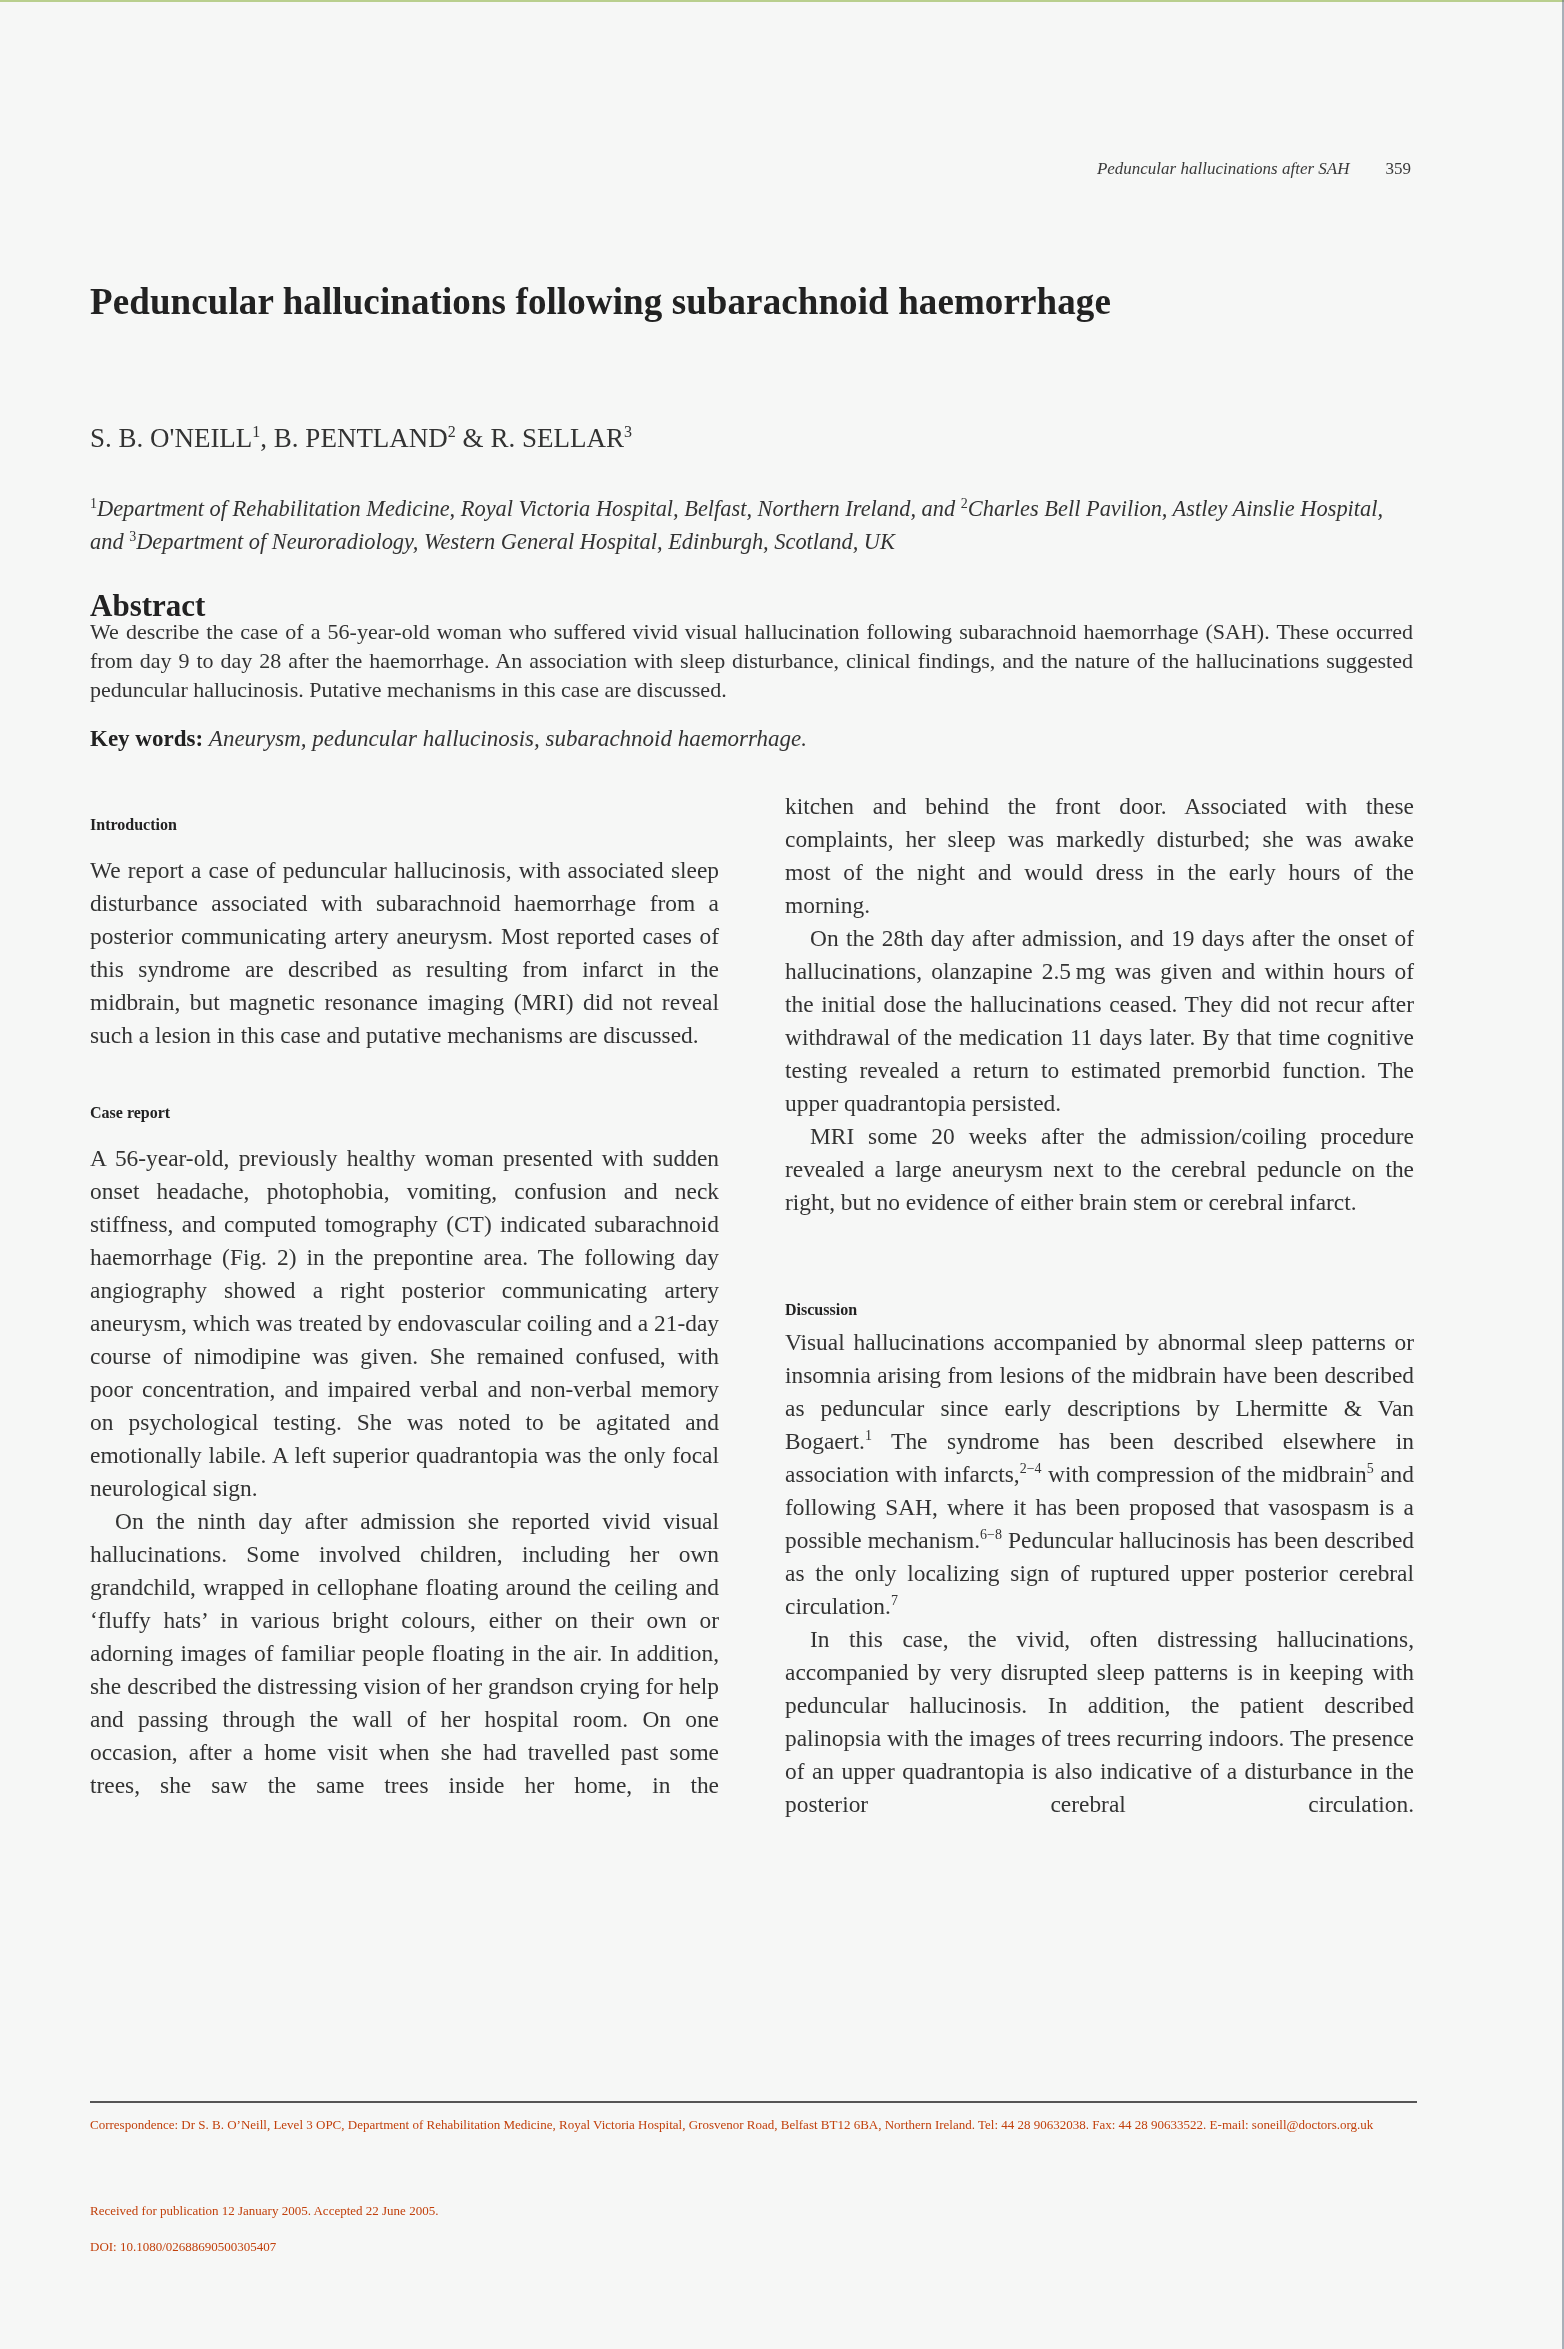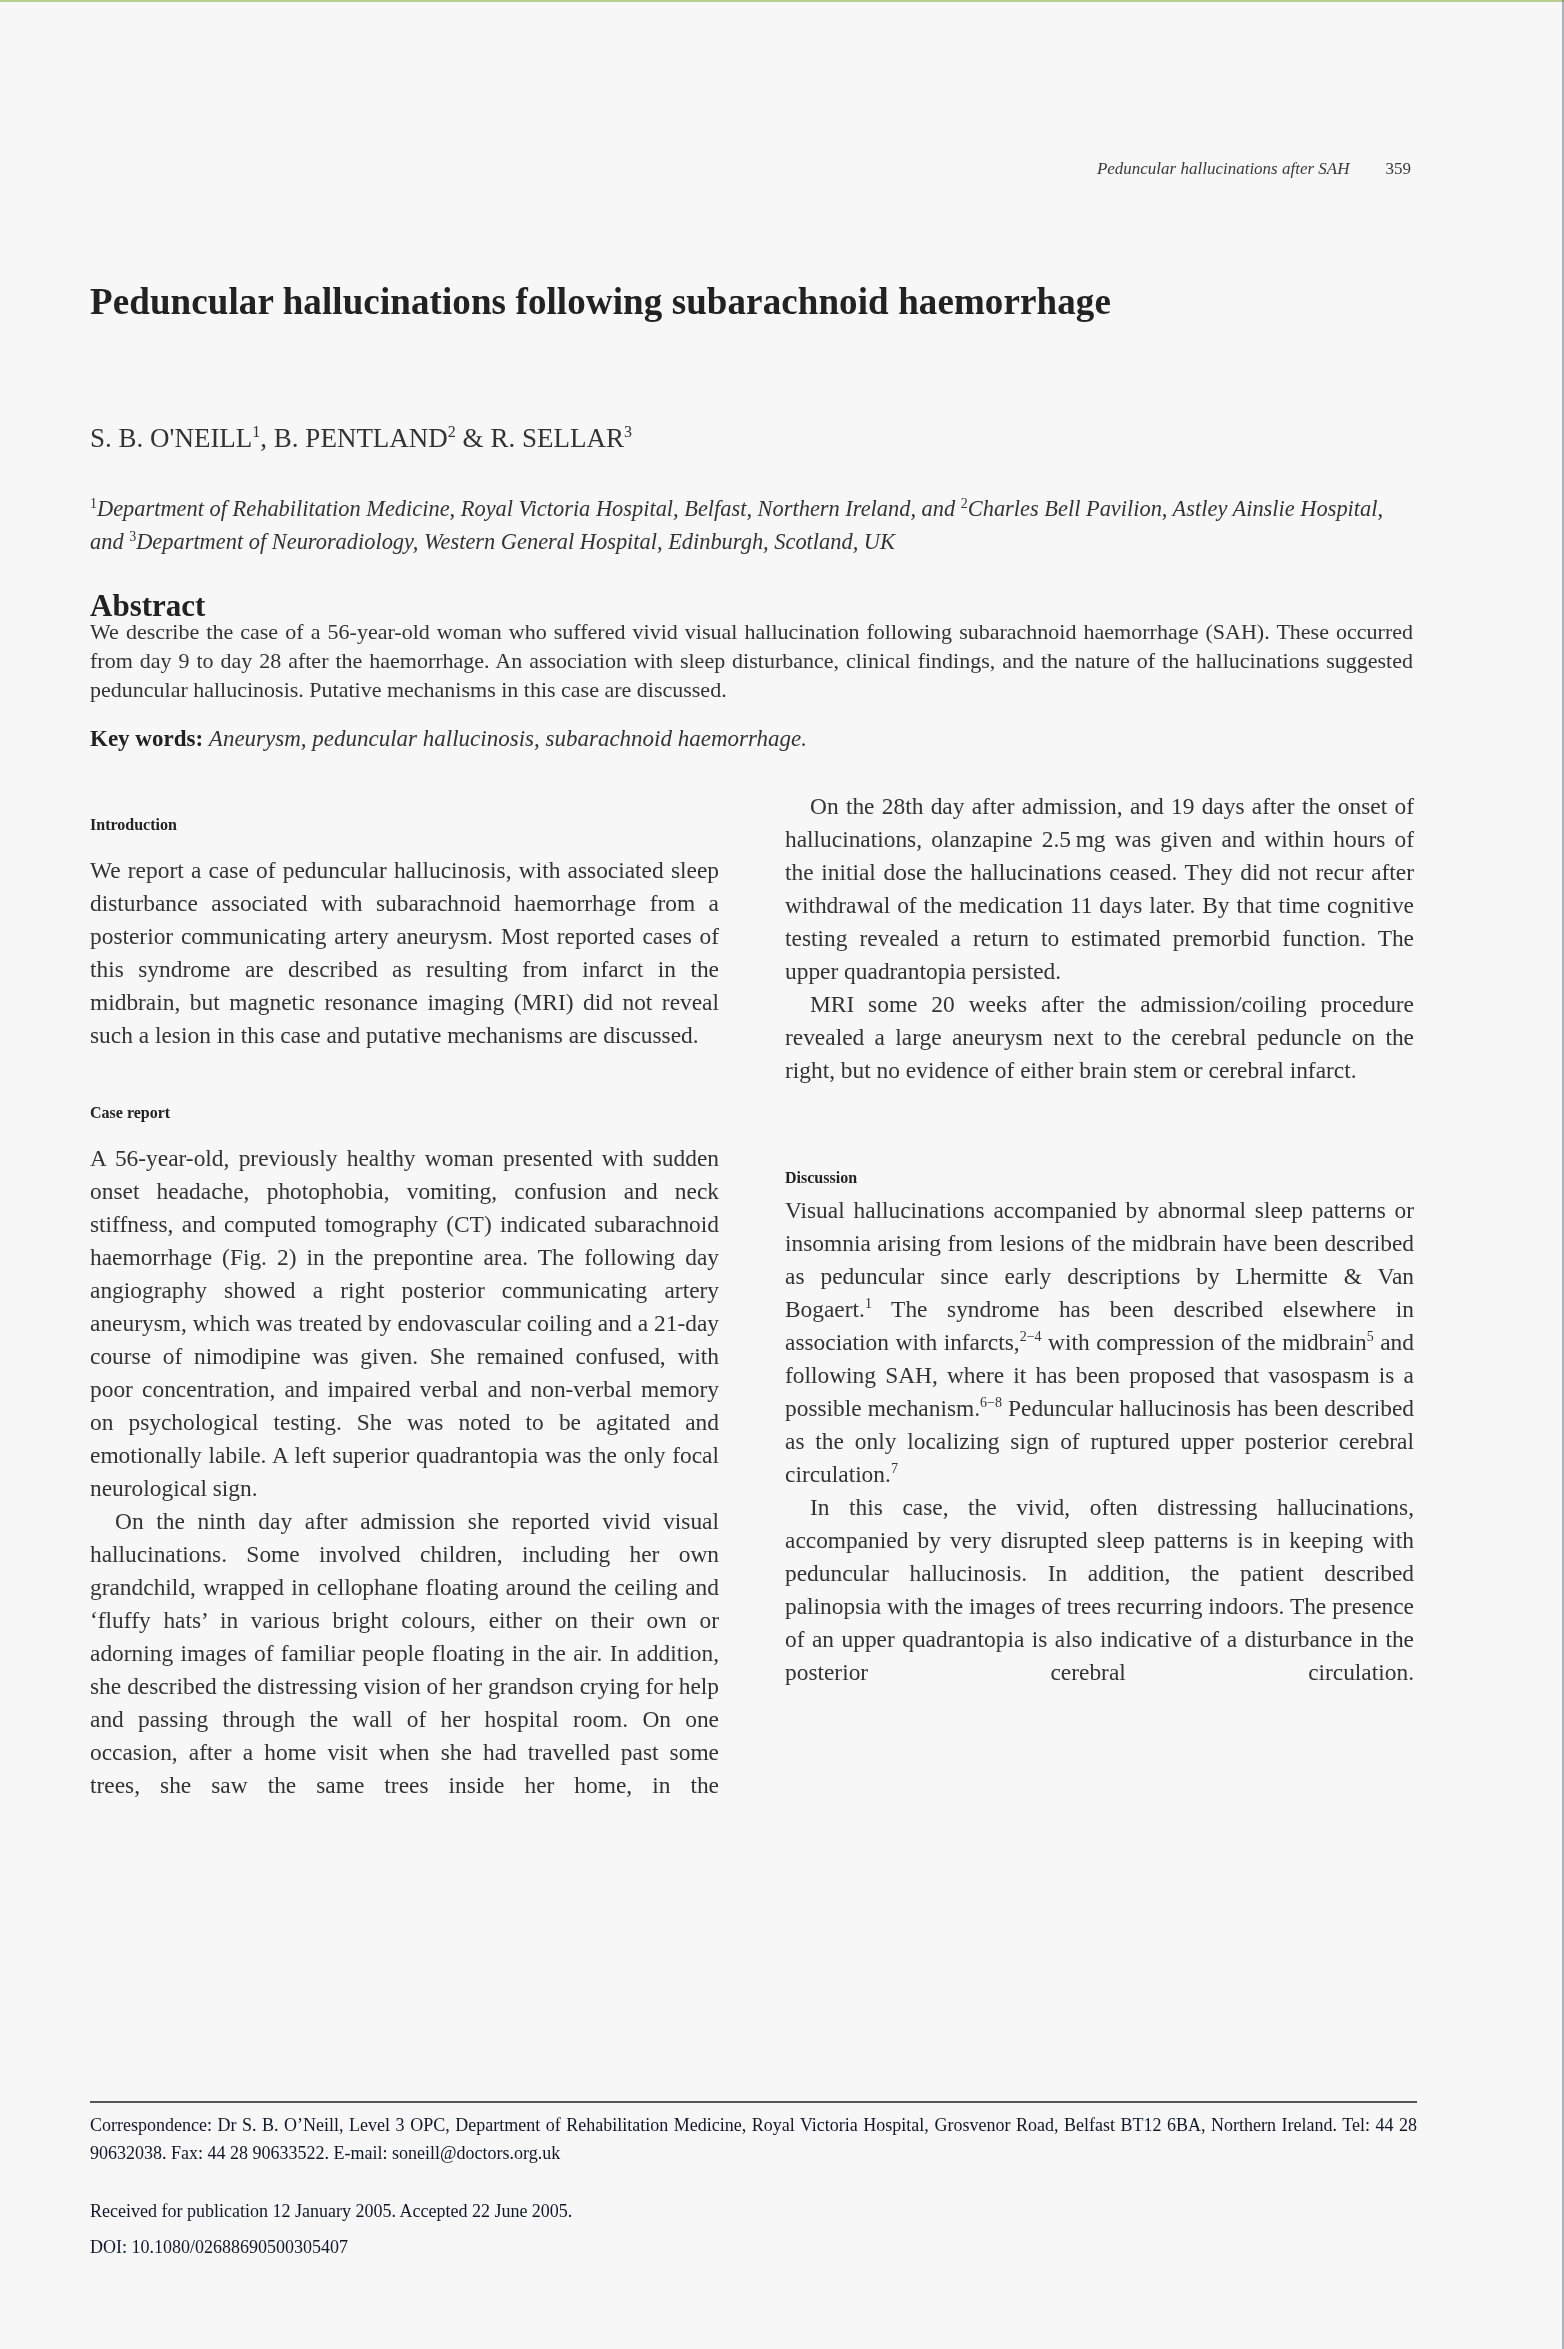--- a/index.html
+++ b/index.html
@@ -55,21 +55,21 @@
   .col.left { left: 90px; }
   .col.right { left: 785px; }
   .col p { margin: 0; text-align: justify; text-align-last: left; }
   .col p.indent { text-indent: 25px; }
   .col sup { font-size: 14px; line-height: 0; }
   .sec-head { font-size: 16px; font-weight: bold; color: #222; margin: 0; }
 
   .rule { position: absolute; left: 90px; top: 2101px; width: 1327px; height: 0; border-top: 2px solid #555; }
   .foot {
     position: absolute; left: 90px; width: 1327px;
-    font-size: 18px; line-height: 28px; color: #0f172a; text-align: justify;
+    font-size: 13px; line-height: 28px; color: #c2410c; text-align: justify;
   }
 </style>
 </head>
 <body>
 
 <div class="topline"></div>
 <div class="rightline"></div>
 
 <div class="running-head">
   <span>Peduncular hallucinations after SAH</span><span class="pg">359</span>
@@ -95,20 +95,21 @@
 
 <div class="col left" style="top:808px;">
   <h2 class="sec-head" style="margin-bottom:13px;">Introduction</h2>
   <p>We report a case of peduncular hallucinosis, with associated sleep disturbance associated with subarachnoid haemorrhage from a posterior communicating artery aneurysm. Most reported cases of this syndrome are described as resulting from infarct in the midbrain, but magnetic resonance imaging (MRI) did not reveal such a lesion in this case and putative mechanisms are discussed.</p>
   <h2 class="sec-head" style="margin-top:44px;margin-bottom:13px;">Case report</h2>
   <p>A 56-year-old, previously healthy woman presented with sudden onset headache, photophobia, vomiting, confusion and neck stiffness, and computed tomography (CT) indicated subarachnoid haemorrhage (Fig. 2) in the prepontine area. The following day angiography showed a right posterior communicating artery aneurysm, which was treated by endovascular coiling and a 21-day course of nimodipine was given. She remained confused, with poor concentration, and impaired verbal and non-verbal memory on psychological testing. She was noted to be agitated and emotionally labile. A left superior quadrantopia was the only focal neurological sign.</p>
   <p class="indent" style="text-align-last: justify;">On the ninth day after admission she reported vivid visual hallucinations. Some involved children, including her own grandchild, wrapped in cellophane floating around the ceiling and ‘fluffy hats’ in various bright colours, either on their own or adorning images of familiar people floating in the air. In addition, she described the distressing vision of her grandson crying for help and passing through the wall of her hospital room. On one occasion, after a home visit when she had travelled past some trees, she saw the same trees inside her home, in the</p>
 </div>
 
 <div class="col right" style="top:790px;">
+  <p>kitchen and behind the front door. Associated with these complaints, her sleep was markedly disturbed; she was awake most of the night and would dress in the early hours of the morning.</p>
   <p class="indent">On the 28th day after admission, and 19 days after the onset of hallucinations, olanzapine 2.5 mg was given and within hours of the initial dose the hallucinations ceased. They did not recur after withdrawal of the medication 11 days later. By that time cognitive testing revealed a return to estimated premorbid function. The upper quadrantopia persisted.</p>
   <p class="indent">MRI some 20 weeks after the admission/coiling procedure revealed a large aneurysm next to the cerebral peduncle on the right, but no evidence of either brain stem or cerebral infarct.</p>
   <h2 class="sec-head" style="margin-top:74px;">Discussion</h2>
   <p><span>Visual hallucinations accompanied by abnormal sleep patterns or insomnia arising from lesions of the midbrain have been described as peduncular since early descriptions by Lhermitte &amp; Van Bogaert.</span><sup>1</sup><span> The syndrome has been described elsewhere in association with infarcts,</span><sup>2−4</sup><span> with compression of the midbrain</span><sup>5</sup><span> and following SAH, where it has been proposed that vasospasm is a possible mechanism.</span><sup>6−8</sup><span> Peduncular hallucinosis has been described as the only localizing sign of ruptured upper posterior cerebral circulation.</span><sup>7</sup></p>
   <p class="indent" style="text-align-last: justify;">In this case, the vivid, often distressing hallucinations, accompanied by very disrupted sleep patterns is in keeping with peduncular hallucinosis. In addition, the patient described palinopsia with the images of trees recurring indoors. The presence of an upper quadrantopia is also indicative of a disturbance in the posterior cerebral circulation.</p>
 </div>
 
 <div class="rule"></div>
 <div class="foot" style="top:2111px;">Correspondence: Dr S. B. O’Neill, Level 3 OPC, Department of Rehabilitation Medicine, Royal Victoria Hospital, Grosvenor Road, Belfast BT12 6BA, Northern Ireland. Tel: 44 28 90632038. Fax: 44 28 90633522. E-mail: soneill@doctors.org.uk</div>
 <div class="foot" style="top:2197px;">Received for publication 12 January 2005. Accepted 22 June 2005.</div>

